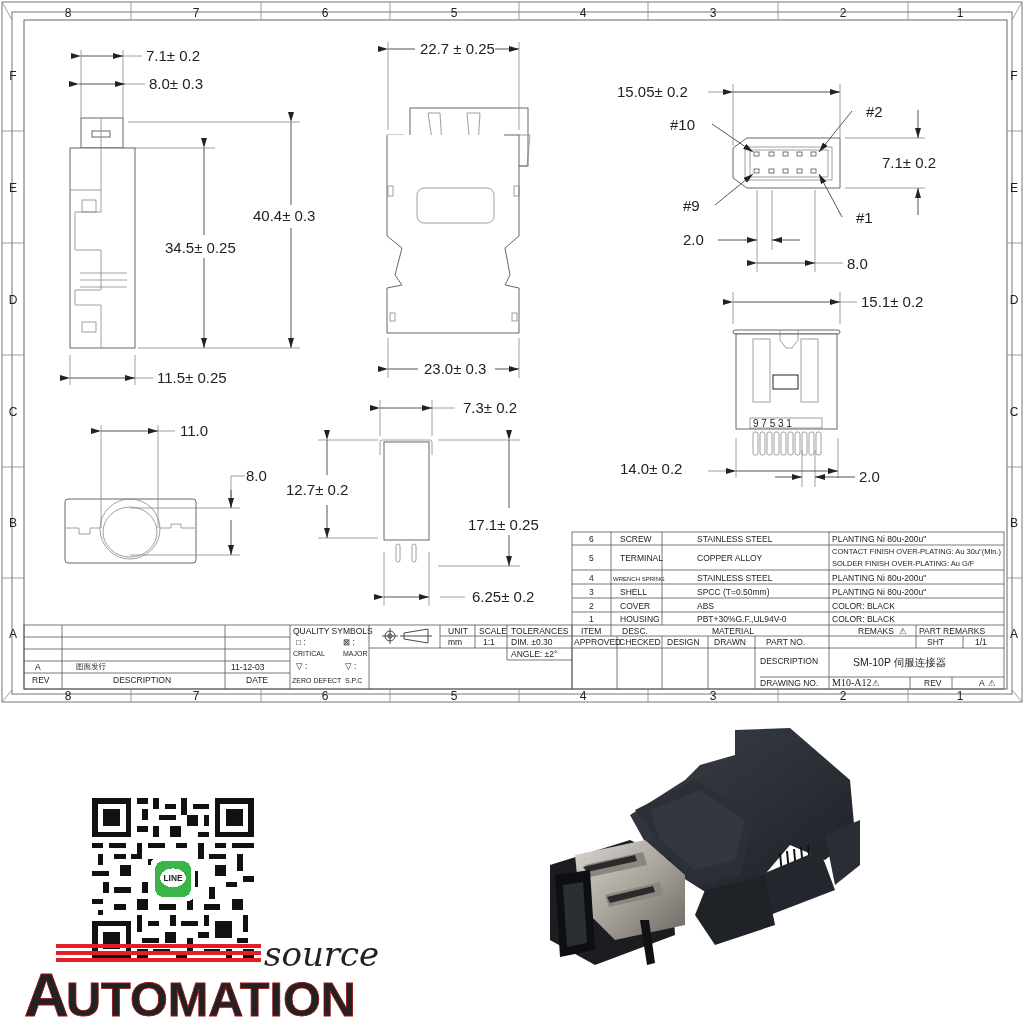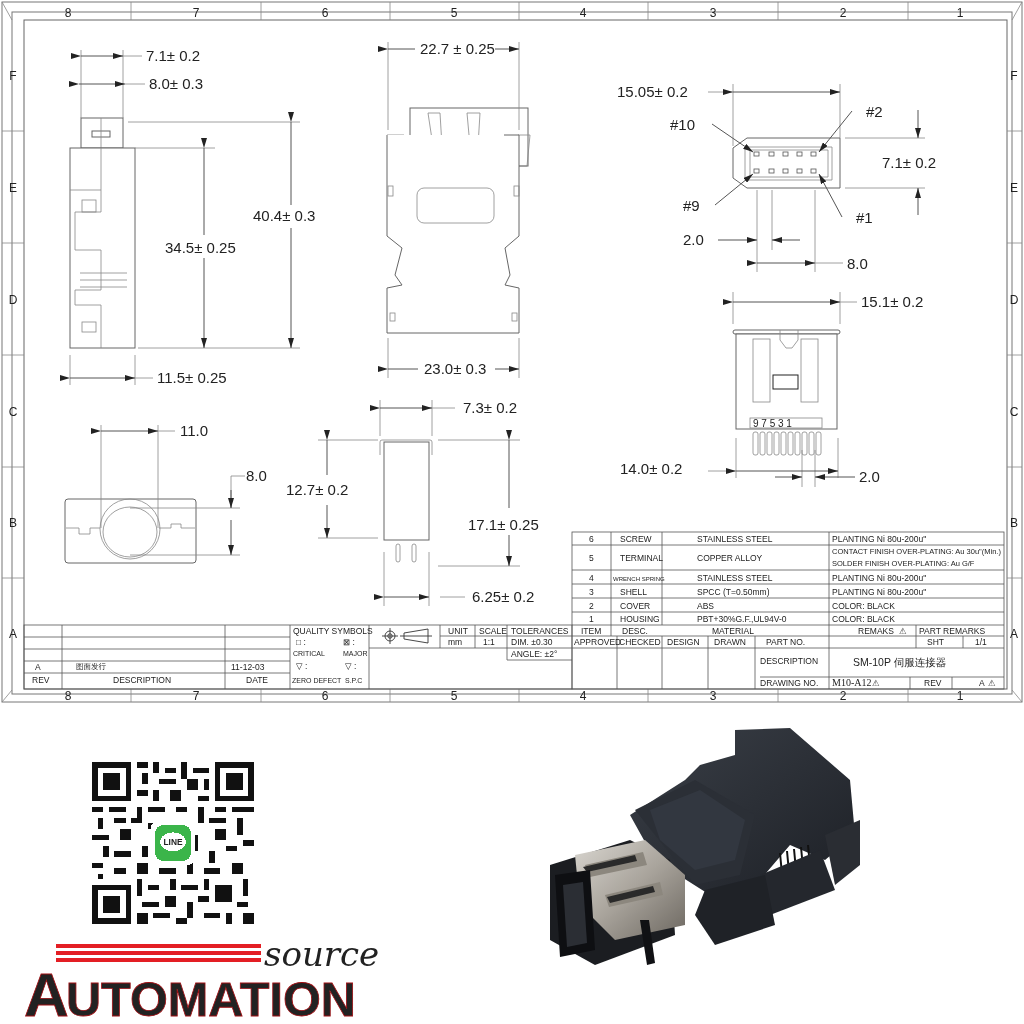--- a/index.html
+++ b/index.html
@@ -5,21 +5,21 @@
   html, body { margin: 0; padding: 0; background: #ffffff; }
   body { width: 1024px; height: 1024px; position: relative; overflow: hidden; font-family: "Liberation Sans", sans-serif; }
   #sheet { position: absolute; left: 0; top: 0; width: 1024px; height: 705px; }
   svg text { font-family: "Liberation Sans", sans-serif; fill: #222; }
   .dim { font-size: 15px; }
   .tbl { font-size: 8.5px; font-family: "Liberation Sans Narrow", "Liberation Sans", sans-serif; }
   .zone { font-size: 12px; fill: #444; }
   .ln { stroke: #555; stroke-width: 1; fill: none; }
   .thin { stroke: #888; stroke-width: 0.8; fill: none; }
   .part { stroke: #666; stroke-width: 1; fill: #fff; }
-  #qr { position: absolute; left: 92px; top: 762px; width: 162px; height: 162px; text-align: right; }
+  #qr { position: absolute; left: 92px; top: 798px; width: 162px; height: 162px; text-align: right; }
   #logo { position: absolute; left: 18px; top: 930px; width: 360px; height: 94px; }
   #photo { position: absolute; left: 535px; top: 725px; width: 330px; height: 245px; }
 </style>
 </head>
 <body>
 
 <svg id="sheet" viewBox="0 0 1024 705" xmlns="http://www.w3.org/2000/svg">
 
   <rect x="2" y="2" width="1020" height="700" fill="#fff" stroke="#777" stroke-width="1"></rect>
   <rect x="12" y="12" width="1000" height="682" fill="none" stroke="#777" stroke-width="1"></rect>

